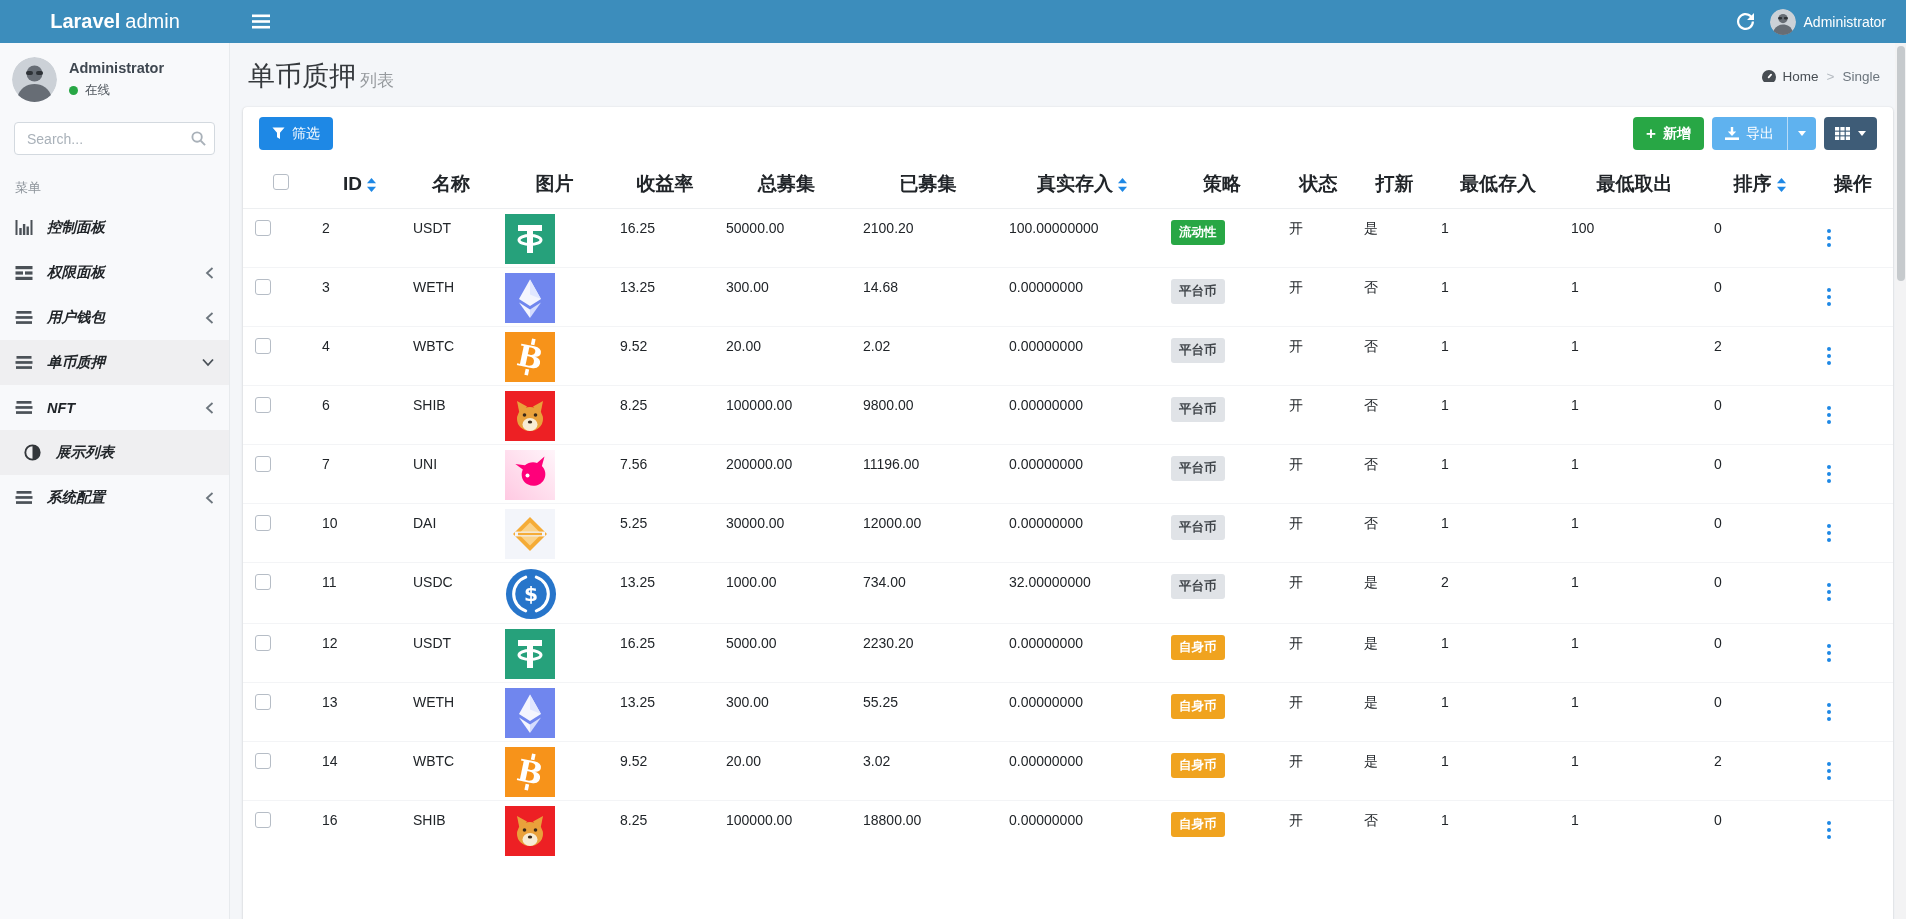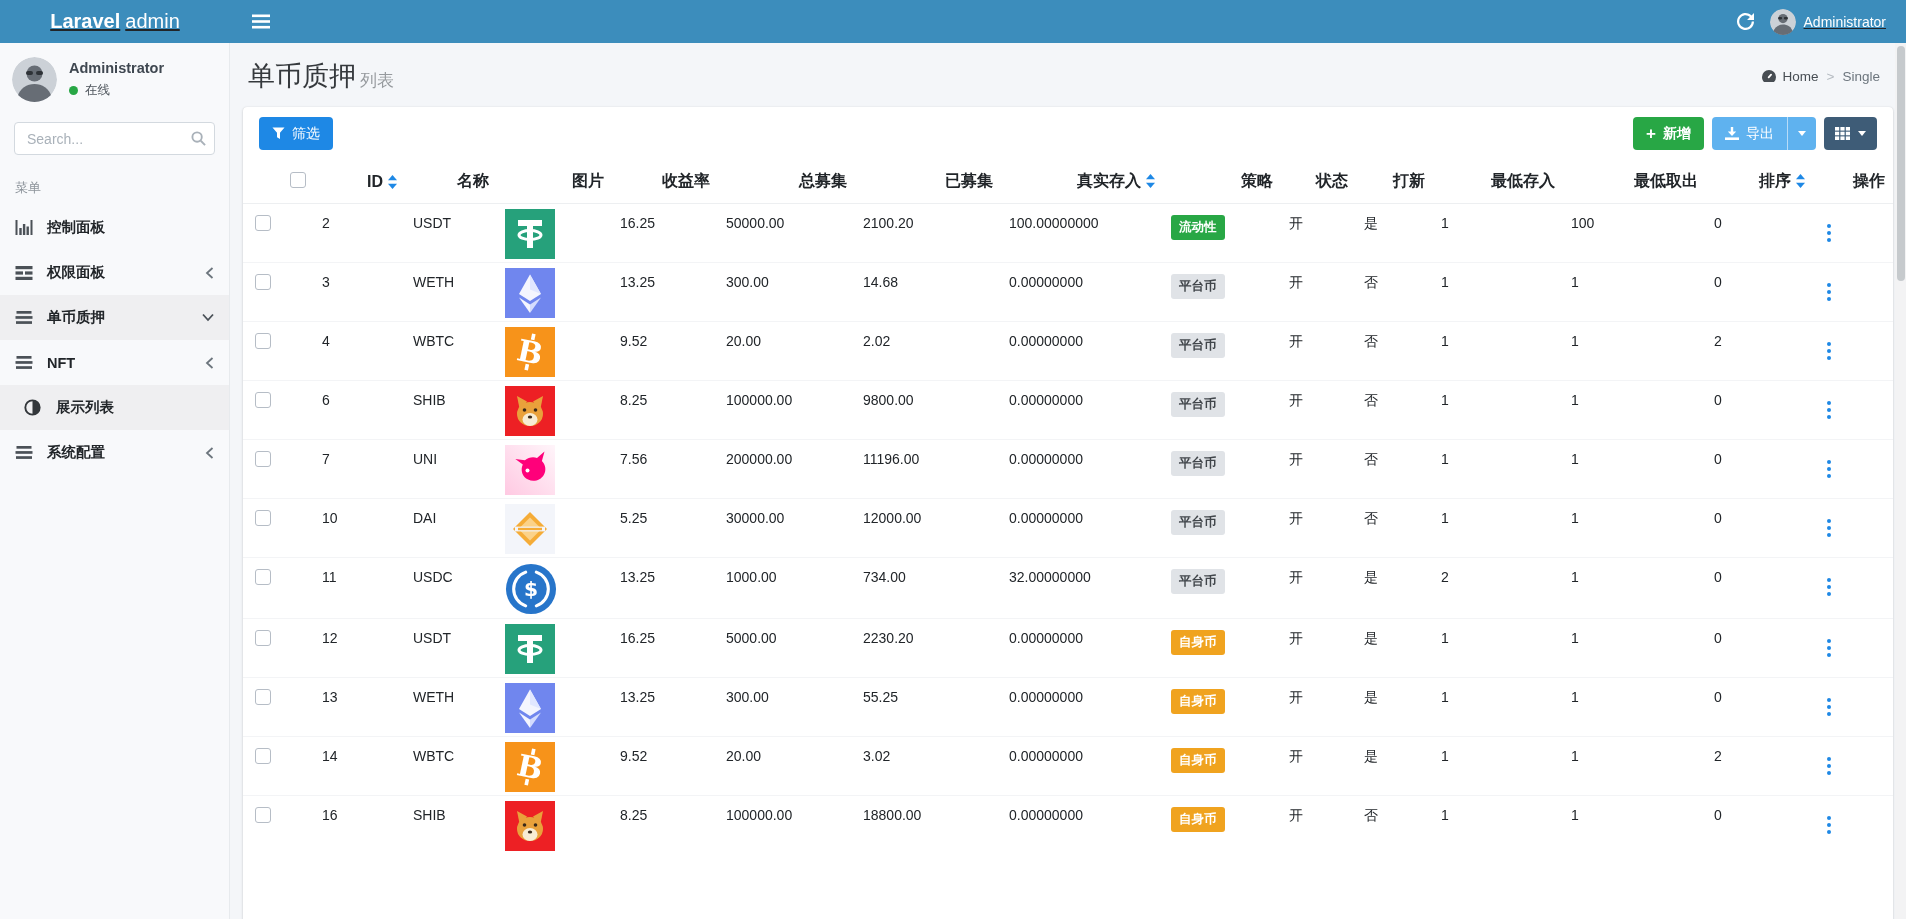--- a/index.html
+++ b/index.html
@@ -3,21 +3,21 @@
 <meta charset="utf-8">
 <style>
   * { margin:0; padding:0; box-sizing:border-box; }
   html,body { width:1906px; height:919px; overflow:hidden; }
   body {
     font-family:"Liberation Sans","DejaVu Sans",sans-serif;
     background:#f4f6f9; position:relative; color:#212529;
   }
   
   .navbar { position:absolute; top:0; left:0; width:1906px; height:43px;
-    background:var(--navbar,#3c8dbc); display:flex; align-items:center; z-index:10;text-decoration:underline; }
+    background:var(--navbar,#3c8dbc); display:flex; align-items:center; z-index:10; }
   .brand { width:230px; height:43px; display:flex; align-items:center; justify-content:center;
     color:#fff; font-size:20px; cursor:pointer; }
   .brand b { font-weight:700; margin-right:5px; }
   .hamburger { margin-left:22px; cursor:pointer; display:flex; }
   .nav-right { margin-left:auto; margin-right:20px; display:flex; align-items:center; gap:16px; }
   .nav-refresh { display:flex; cursor:pointer; }
   .nav-user { display:flex; align-items:center; gap:8px; color:#fff; font-size:14px; cursor:pointer; }
   .nav-avatar { width:26px; height:26px; border-radius:50%; overflow:hidden; display:flex; }
   
   .sidebar { position:absolute; top:43px; left:0; width:230px; height:876px;
@@ -27,21 +27,21 @@
   .up-info { margin-left:12px; }
   .up-name { font-size:14.5px; font-weight:700; color:#3f4750; }
   .up-status { margin-top:6px; display:flex; align-items:center; font-size:12.5px; color:#4d545b; }
   .status-dot { width:9px; height:9px; border-radius:50%; background:var(--success,#28a745); margin-right:7px; }
   .search-wrap { margin:8px 14px 12px 14px; position:relative; }
   .search-input { width:100%; height:33px; border:1px solid #d3d9df; border-radius:4px; background:#fff;
     padding:0 34px 0 12px; font-size:14px; color:#495057; outline:none; font-family:inherit; }
   .search-input::placeholder { color:#a9b1b9; }
   .search-btn { position:absolute; right:9px; top:9px; cursor:pointer; display:flex; }
   .menu-header { padding:12px 15px 8px 15px; font-size:13px; color:#8d949b; }
-  .menu { list-style:none; }
+  .menu { list-style:none;font-style:italic; }
   .menu-item { display:flex; align-items:center; height:45px; padding:0 15px; cursor:pointer;
     color:#212529; font-size:14.5px; font-weight:600; }
   .menu-item.groupbg { background:#efeff1; }
   .menu-item.sub { padding-left:24px; }
   .mi-icon { width:25px; display:flex; align-items:center; }
   .mi-label { margin-left:7px; }
   .mi-chev { margin-left:auto; display:flex; }
   
   .content { position:absolute; left:230px; top:43px; width:1676px; height:876px; background:#f4f6f9; }
   .content-header { display:flex; align-items:center; padding:15px 26px 11px 18px; }
@@ -67,21 +67,21 @@
     border-left:1px solid rgba(255,255,255,.55); padding:0 10px; }
   .btn-grid { background:var(--grid_btn,#3e5c77); padding:0 11px; gap:8px; }
   .caret { width:0; height:0; border-left:4.5px solid transparent; border-right:4.5px solid transparent;
     border-top:5px solid #fff; display:inline-block; }
   
   table { width:100%; border-collapse:collapse; table-layout:fixed; }
   col.c-cb{width:71px} col.c-id{width:91px} col.c-name{width:92px} col.c-img{width:115px}
   col.c-rate{width:106px} col.c-total{width:137px} col.c-raised{width:146px} col.c-real{width:162px}
   col.c-strat{width:118px} col.c-status{width:75px} col.c-sub{width:77px} col.c-min1{width:130px}
   col.c-min2{width:143px} col.c-sort{width:107px} col.c-ops{width:80px}
-  thead th { font-size:16px; font-weight:700; color:#212529; text-align:right; padding:11px 8px;
+  thead th { font-size:19px; font-weight:700; color:#212529; text-align:center; padding:11px 8px;
     border-bottom:1px solid #edeff1; }
   thead th.sortable { cursor:pointer; }
   .sort-ic { margin-left:5px; vertical-align:-2px; }
   tbody td { font-size:14px; color:#212529; text-align:left; padding:11px 8px; vertical-align:top;
     border-top:1px solid #f3f4f6; }
   tbody tr:first-child td { border-top:none; }
   td.icon-cell { padding:5px 8px 0 8px; }
   td.cb-cell, th.cb-cell { padding-left:12px; }
   .checkbox { width:16px; height:16px; border:1px solid #b6bdc6; border-radius:3px; background:#fff;
     display:inline-block; cursor:pointer; }
@@ -179,20 +179,35 @@
       <li class="menu-item">
         <span class="mi-icon">
           <svg width="18" height="16" viewBox="0 0 18 16" fill="#4b5157">
             <rect x="0.5" y="1" width="17" height="3.2"></rect>
             <rect x="0.5" y="6.4" width="7.5" height="3.2"></rect>
             <rect x="10" y="6.4" width="7.5" height="3.2"></rect>
             <rect x="0.5" y="11.8" width="17" height="3.2"></rect>
           </svg>
         </span>
         <span class="mi-label">权限面板</span>
+        <span class="mi-chev">
+          <svg width="9" height="12" viewBox="0 0 9 12">
+            <path d="M7.5 1 2 6l5.5 5" stroke="#6c757d" stroke-width="1.8" fill="none"></path>
+          </svg>
+        </span>
+      </li>
+      <li class="menu-item">
+        <span class="mi-icon">
+          <svg width="18" height="15" viewBox="0 0 18 15" fill="#4b5157">
+            <rect x="1.5" y="1" width="15" height="2.7"></rect>
+            <rect x="0.5" y="6.1" width="17" height="2.7"></rect>
+            <rect x="1" y="11.2" width="16" height="2.7"></rect>
+          </svg>
+        </span>
+        <span class="mi-label">用户钱包</span>
         <span class="mi-chev">
           <svg width="9" height="12" viewBox="0 0 9 12">
             <path d="M7.5 1 2 6l5.5 5" stroke="#6c757d" stroke-width="1.8" fill="none"></path>
           </svg>
         </span>
       </li>
       <li class="menu-item groupbg">
         <span class="mi-icon">
           <svg width="18" height="15" viewBox="0 0 18 15" fill="#4b5157">
             <rect x="1.5" y="1" width="15" height="2.7"></rect>

